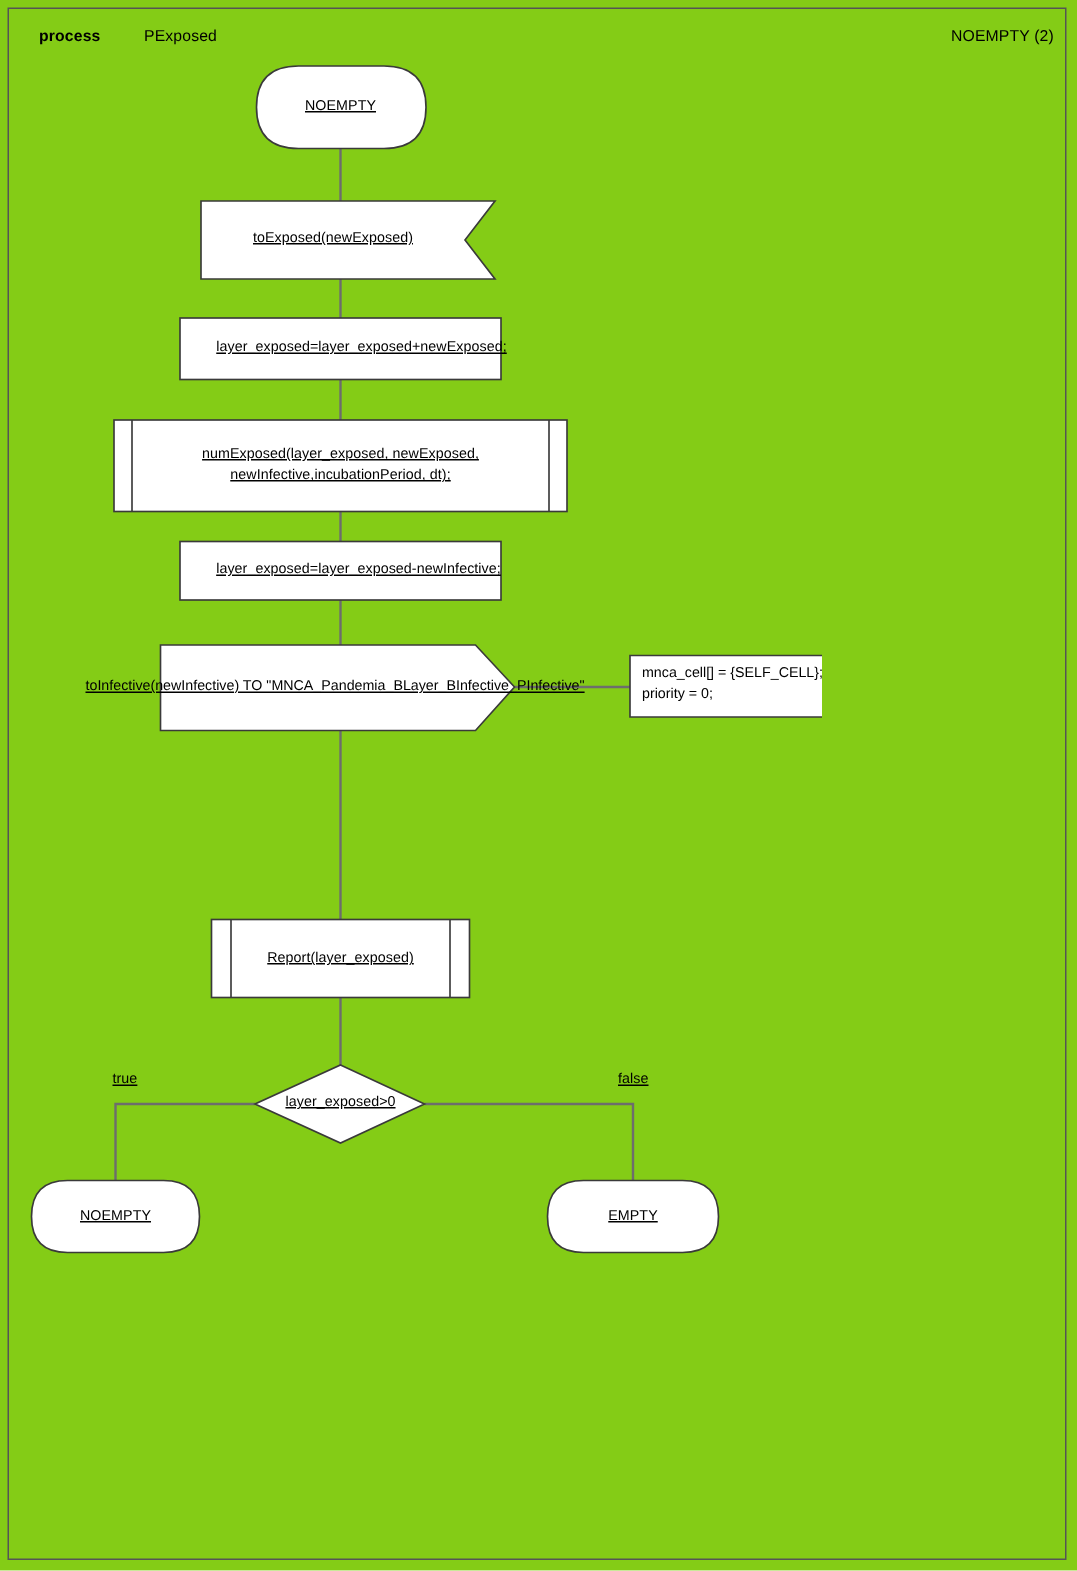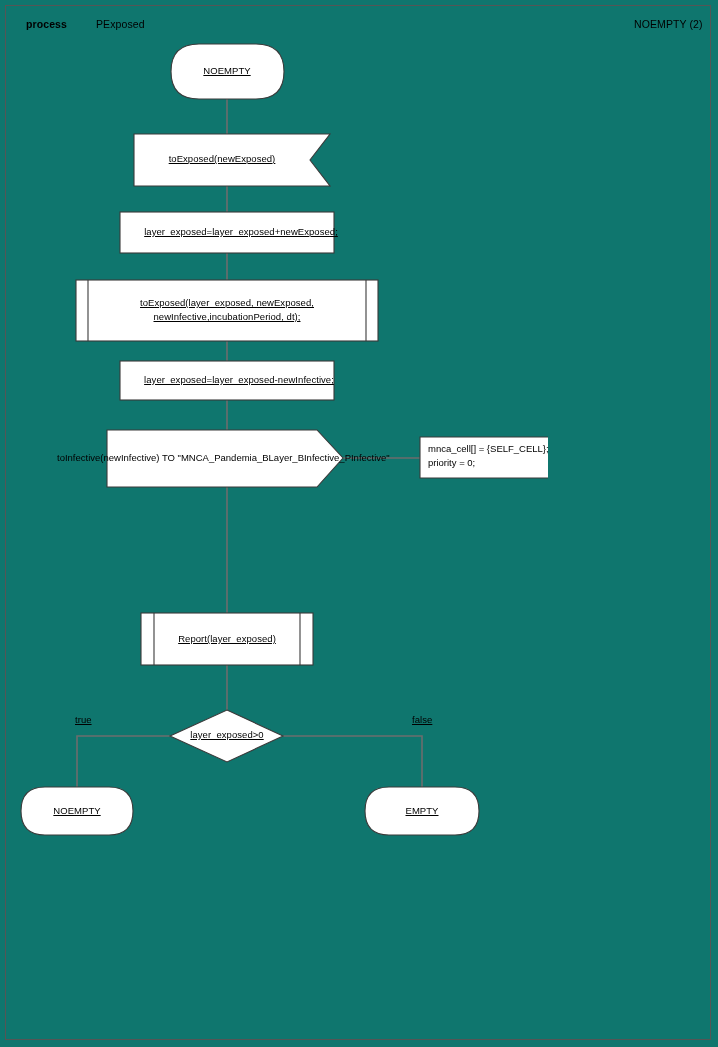--- a/index.html
+++ b/index.html
@@ -8,21 +8,21 @@
     background: #ffffff;
   }
   body {
     font-family: "Liberation Sans", sans-serif;
     color: #000000;
   }
   #page {
     position: relative;
     width: 718px;
     height: 1047px;
-    background: #0f766e;
+    background: #84cc16;
     overflow: hidden;
   }
   .page-border {
     position: absolute;
     left: 5px;
     top: 5px;
     width: 706px;
     height: 1035px;
     border: 1px solid #555555;
     box-sizing: border-box;
@@ -85,20 +85,21 @@
   .comment-text {
     position: absolute;
     font-size: 9.5px;
     line-height: 14px;
     white-space: nowrap;
   }
   .ovf {
     position: absolute;
     font-size: 9.5px;
     white-space: nowrap;
+    text-decoration: underline;
   }
 </style>
 </head>
 <body>
 
 <div id="page">
 
   <div class="page-border"></div>
 
   <div class="hdr hdr-kw" style="left:26px; top:18px;">process</div>
@@ -149,21 +150,21 @@
 
   </svg>
 
   <div class="lbl ctr lbl-state" style="left:227px; top:65px;">NOEMPTY</div>
 
   <div class="lbl ctr" style="left:222px; top:153px;">toExposed(newExposed)</div>
 
   <div class="lbl ctr" style="left:241px; top:226px;">layer_exposed=layer_exposed+newExposed;</div>
 
   <div class="lbl ctr two-line" style="left:227px; top:296px; text-align:center;">
-    <div>toExposed(layer_exposed, newExposed,</div>
+    <div>numExposed(layer_exposed, newExposed,</div>
     <div>newInfective,incubationPeriod, dt);</div>
   </div>
 
   <div class="lbl ctr" style="left:227px; top:374px;padding-left:24px;">layer_exposed=layer_exposed-newInfective;</div>
 
   <div class="ovf" style="left:57px; top:452px;">toInfective(newInfective) TO "MNCA_Pandemia_BLayer_BInfective_PInfective"</div>
 
   <div class="comment-text" style="left:428px; top:442px;">
     <div>mnca_cell[] = {SELF_CELL};</div>
     <div>priority = 0;</div>

